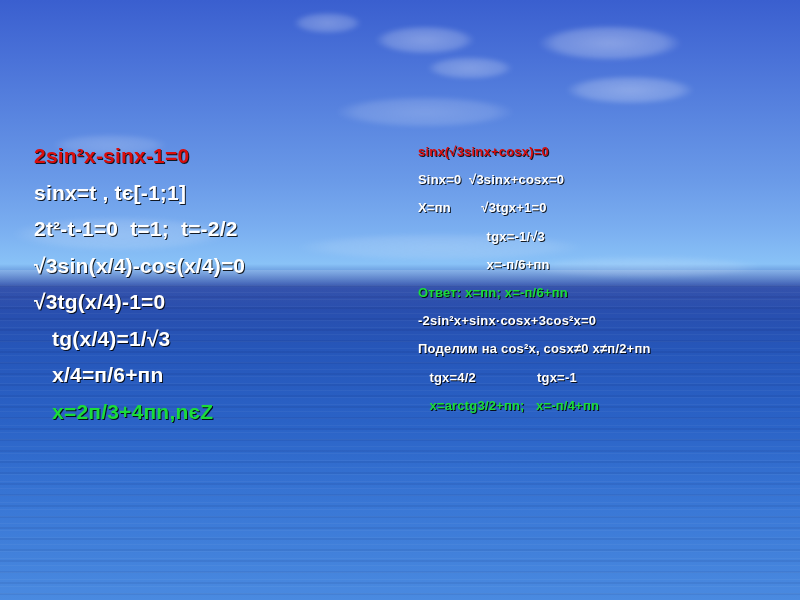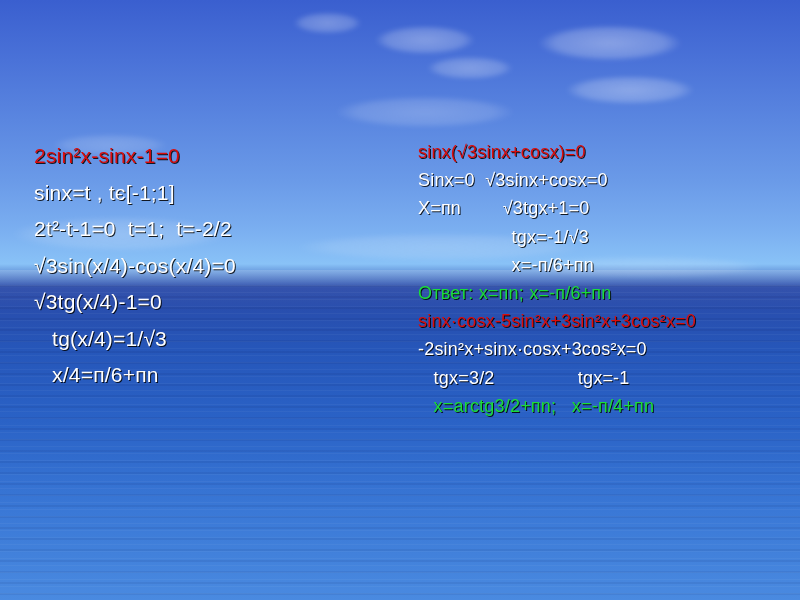--- a/index.html
+++ b/index.html
@@ -97,31 +97,31 @@
   .col-left {
     width: 380px;
     flex: 0 0 380px;
   }
   .col-right {
     flex: 1 1 auto;
     padding-left: 4px;
   }
   .line {
     color: #ffffff;
-    font-weight: 400;
+    font-weight: 700;
     white-space: pre;
     text-shadow: 1px 1px 0 rgba(0,0,0,0.85);
     letter-spacing: 0.2px;
   }
   .col-left .line {
     font-size: 21px;
     line-height: 36.5px;
   }
   .col-right .line {
-    font-size: 18px;
+    font-size: 13px;
     line-height: 28.2px;
   }
   .red  { color: #d90d0d; }
   .green{ color: #1bdc3a; }
 </style>
 </head>
 <body>
 
 <div class="slide">
   <div class="cloud c1"></div>
@@ -140,29 +140,30 @@
   <div class="columns">
 
     <div class="col-left">
       <div class="line red">2sin²x-sinx-1=0</div>
       <div class="line">sinx=t , tє[-1;1]</div>
       <div class="line">2t²-t-1=0  t=1;  t=-2/2</div>
       <div class="line">√3sin(x/4)-cos(x/4)=0</div>
       <div class="line">√3tg(x/4)-1=0</div>
       <div class="line">   tg(x/4)=1/√3</div>
       <div class="line">   x/4=п/6+пn</div>
+      <div class="line green">   x=2п/3+4пn,nєZ</div>
     </div>
 
     <div class="col-right">
       <div class="line red">sinx(√3sinx+cosx)=0</div>
       <div class="line">Sinx=0  √3sinx+cosx=0</div>
       <div class="line">X=пn        √3tgx+1=0</div>
       <div class="line">                  tgx=-1/√3</div>
       <div class="line">                  x=-п/6+пn</div>
       <div class="line green">Ответ: x=пn; x=-п/6+пn</div>
-      <div class="line red">sinx·cosx-5sin²x+3sin²x+3cos²x=0</div>
       <div class="line">-2sin²x+sinx·cosx+3cos²x=0</div>
-      <div class="line">   tgx=3/2                tgx=-1</div>
+      <div class="line">Поделим на cos²x, cosx≠0 x≠п/2+пn</div>
+      <div class="line">   tgx=4/2                tgx=-1</div>
       <div class="line green">   x=arctg3/2+пn;   x=-п/4+пn</div>
     </div>
 
   </div>
 </div>
 
 </body></html>

